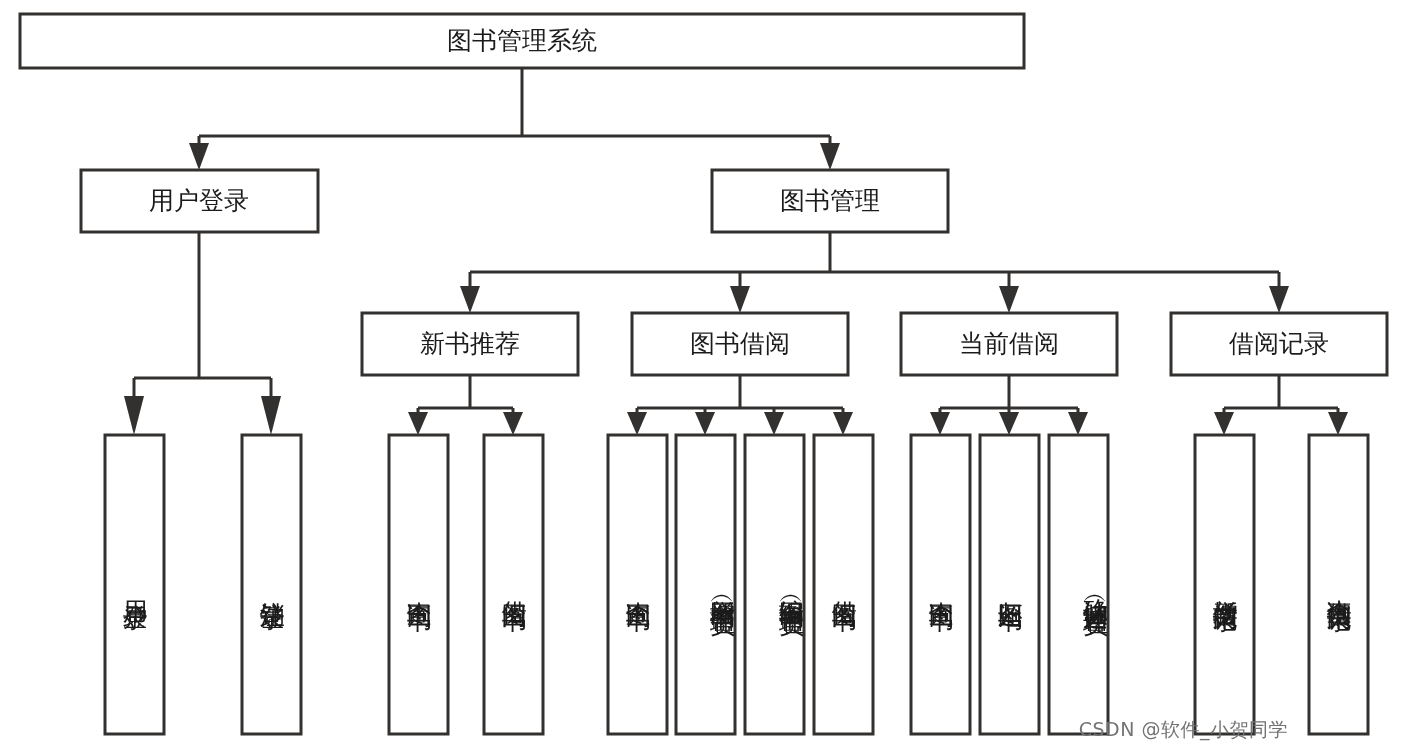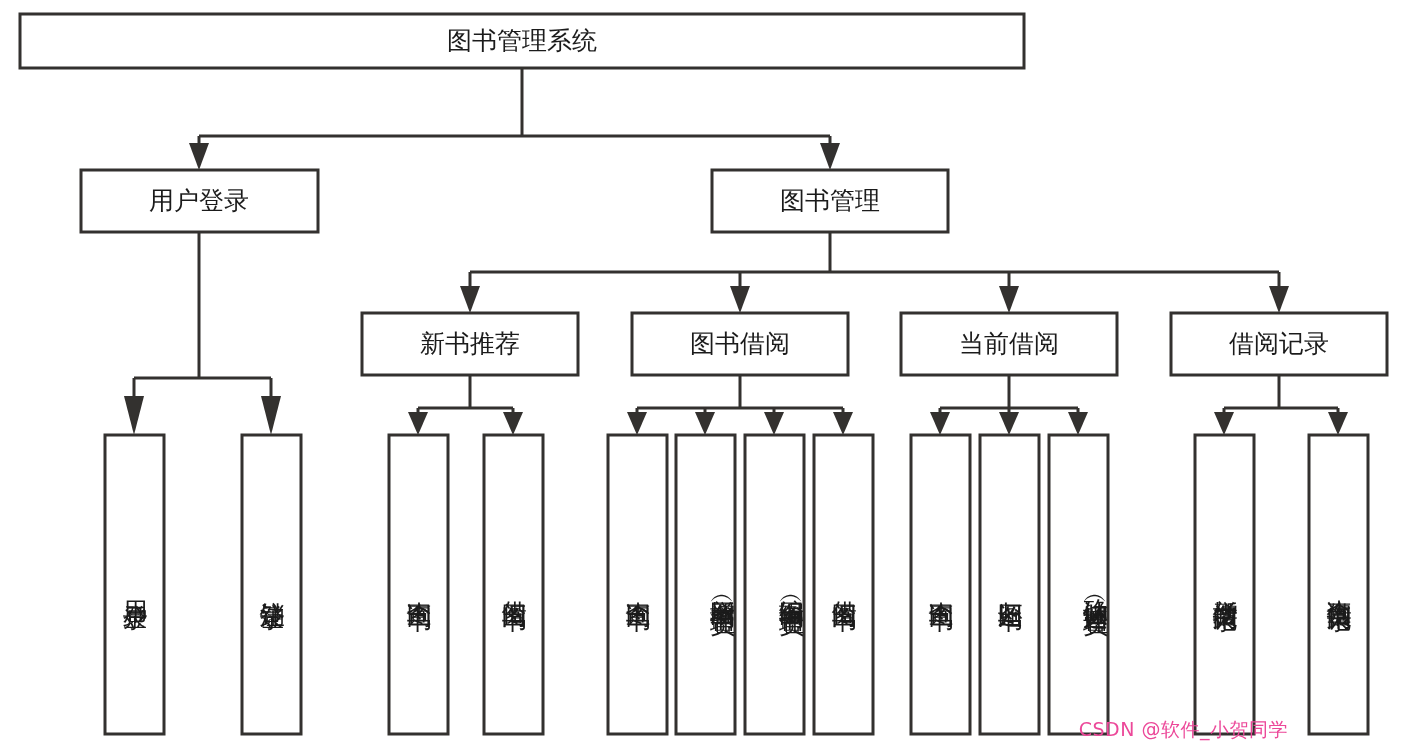--- a/index.html
+++ b/index.html
@@ -60,21 +60,21 @@
     letter-spacing: 2px;
     white-space: nowrap;
     pointer-events: none;
   }
   .watermark {
     position: absolute;
     right: 12px;
     bottom: 4px;
     font-family: "DejaVu Sans", "Liberation Sans", sans-serif;
     font-size: 19px;
-    color: #ec4899;
+    color: #737373;
     white-space: nowrap;
     letter-spacing: 0.5px;
   }
 </style>
 </head>
 <body>
 
 <div id="diagram-root">
 
   <svg id="flow-svg" viewBox="0 0 1405 747" xmlns="http://www.w3.org/2000/svg">

